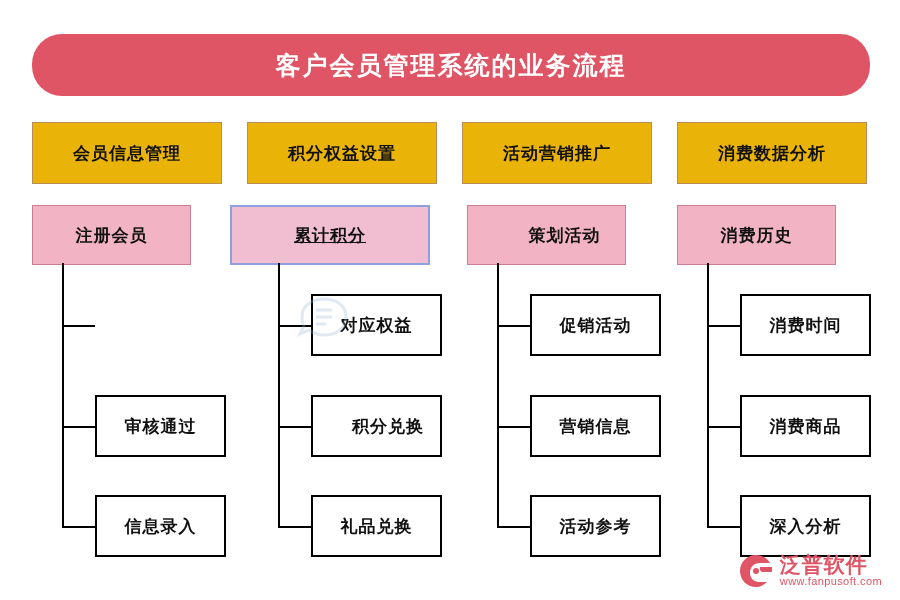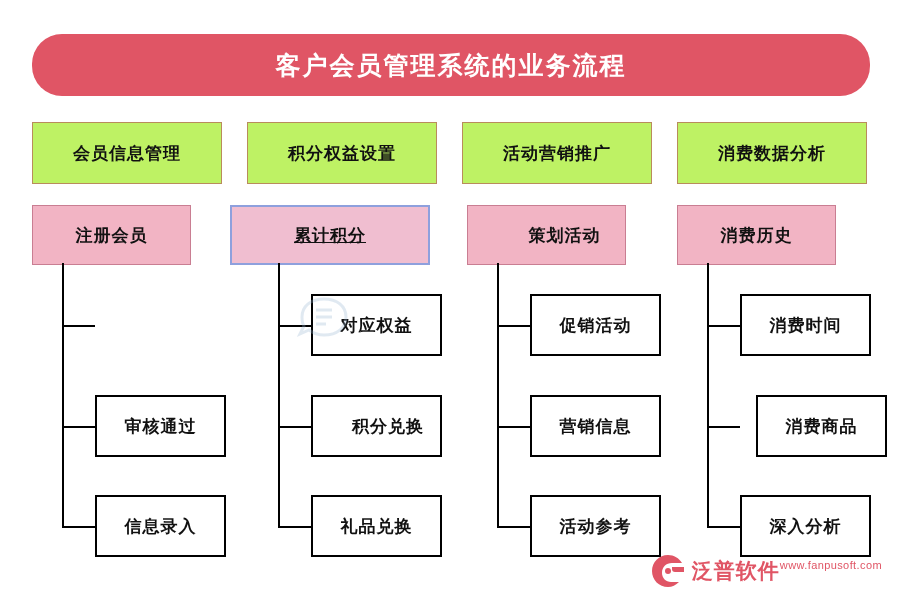--- a/index.html
+++ b/index.html
@@ -46,21 +46,21 @@
     box-sizing: border-box;
     display: flex;
     align-items: center;
     justify-content: center;
     font-size: 17px;
     font-weight: bold;
     color: #111111;
     letter-spacing: 1px;
   }
   .node.lvl1 {
-    background: #bef264;
+    background: #eab308;
     border: 1px solid #b98c5c;
     width: 190px;
     height: 62px;
   }
   .node.lvl2 {
     background: #f2b4c4;
     border: 1px solid #c97e92;
     width: 159px;
     height: 60px;
   }
@@ -101,21 +101,21 @@
     align-items: center;
     gap: 7px;
     pointer-events: none;
   }
   .logo .logo-mark {
     width: 34px;
     height: 34px;
   }
   .logo .logo-texts {
     display: flex;
-    flex-direction: row;
+    flex-direction: column;
     line-height: 1.05;
   }
   .logo .logo-name {
     color: #e05565;
     font-size: 21px;
     font-weight: bold;
     letter-spacing: 1px;
   }
   .logo .logo-url {
     color: #e05565;
@@ -197,21 +197,21 @@
   <div class="node lvl2" style="left:677px; top:205px;">
     <span>消费历史</span>
   </div>
   <div class="line v" style="left:707px; top:263px; height:263px;"></div>
   <div class="line h" style="left:707px; top:325px; width:33px;"></div>
   <div class="line h" style="left:707px; top:426px; width:33px;"></div>
   <div class="line h" style="left:707px; top:526px; width:33px;"></div>
   <div class="node lvl3" style="left:740px; top:294px;">
     <span>消费时间</span>
   </div>
-  <div class="node lvl3" style="left:756px; top:395px;">
+  <div class="node lvl3" style="left:740px; top:395px;">
     <span>消费商品</span>
   </div>
   <div class="node lvl3" style="left:740px; top:495px;">
     <span>深入分析</span>
   </div>
 
   <svg class="wm-center" viewBox="0 0 58 42">
     <path d="M6 21 C6 10 15 3 28 3 C41 3 50 10 50 21 C50 32 41 39 28 39 C22 39 17 37 13 34 L4 38 L8 30 C6 27 6 24 6 21 Z" fill="none" stroke="#9bb7d4" stroke-width="3"></path>
     <path d="M20 14 L36 14 M20 21 L36 21 M20 28 L30 28" stroke="#9bb7d4" stroke-width="3" fill="none"></path>
   </svg>

